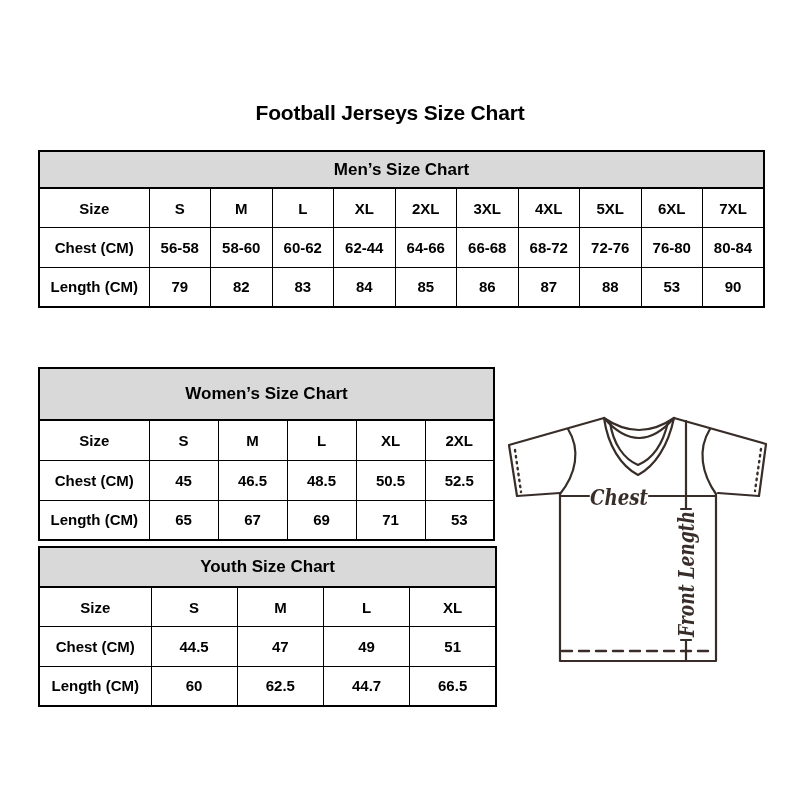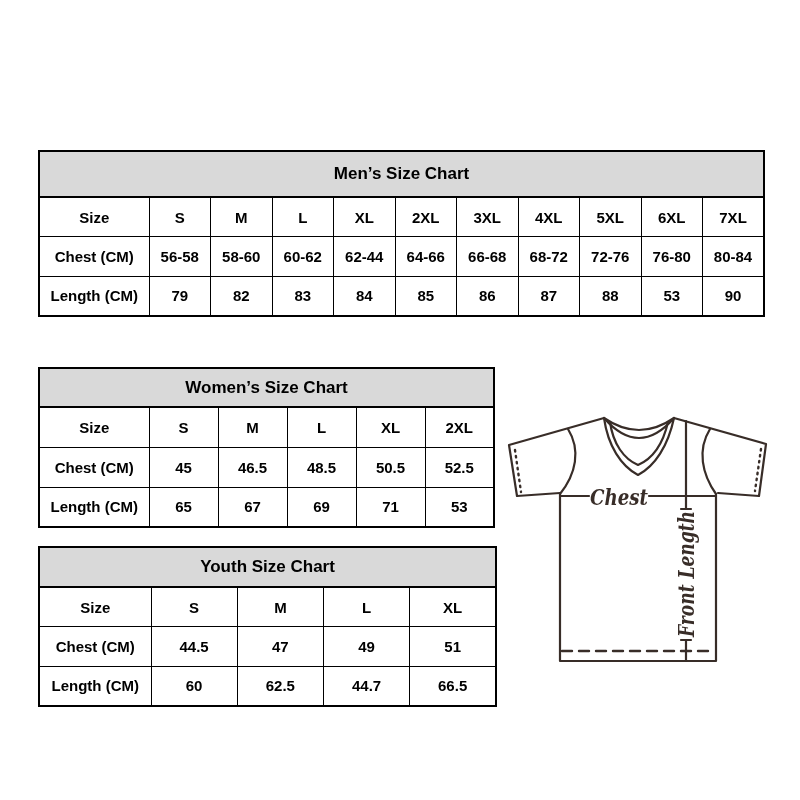--- a/index.html
+++ b/index.html
@@ -59,37 +59,38 @@
     font-style: italic;
     font-weight: bold;
     font-size: 22px;
   }
 </style>
 </head>
 <body>
 
 <div class="canvas">
 
+  <div class="page-title">Football Jerseys Size Chart</div>
 
   <table id="t-men" class="chart" style="left: 38px; top: 150px; width: 725px;">
       <colgroup>
         <col style="width: 110px;">
         <col style="width: 61.5px;">
         <col style="width: 61.5px;">
         <col style="width: 61.5px;">
         <col style="width: 61.5px;">
         <col style="width: 61.5px;">
         <col style="width: 61.5px;">
         <col style="width: 61.5px;">
         <col style="width: 61.5px;">
         <col style="width: 61.5px;">
         <col style="width: 61.5px;">
       </colgroup>
       <thead>
-        <tr style="height: 46px;">
+        <tr style="height: 37px;">
           <th colspan="11" class="tbl-header" style="background: rgb(217, 217, 217);">Men’s Size Chart</th>
         </tr>
       </thead>
       <tbody>
         <tr style="height: 39.5px;">
           <th>Size</th>
           <td>S</td>
           <td>M</td>
           <td>L</td>
           <td>XL</td>
@@ -131,21 +132,21 @@
   <table id="t-women" class="chart" style="left: 38px; top: 367px; width: 455px;">
       <colgroup>
         <col style="width: 110px;">
         <col style="width: 69px;">
         <col style="width: 69px;">
         <col style="width: 69px;">
         <col style="width: 69px;">
         <col style="width: 69px;">
       </colgroup>
       <thead>
-        <tr style="height: 39px;">
+        <tr style="height: 52px;">
           <th colspan="6" class="tbl-header" style="background: rgb(217, 217, 217);">Women’s Size Chart</th>
         </tr>
       </thead>
       <tbody>
         <tr style="height: 40px;">
           <th>Size</th>
           <td>S</td>
           <td>M</td>
           <td>L</td>
           <td>XL</td>

